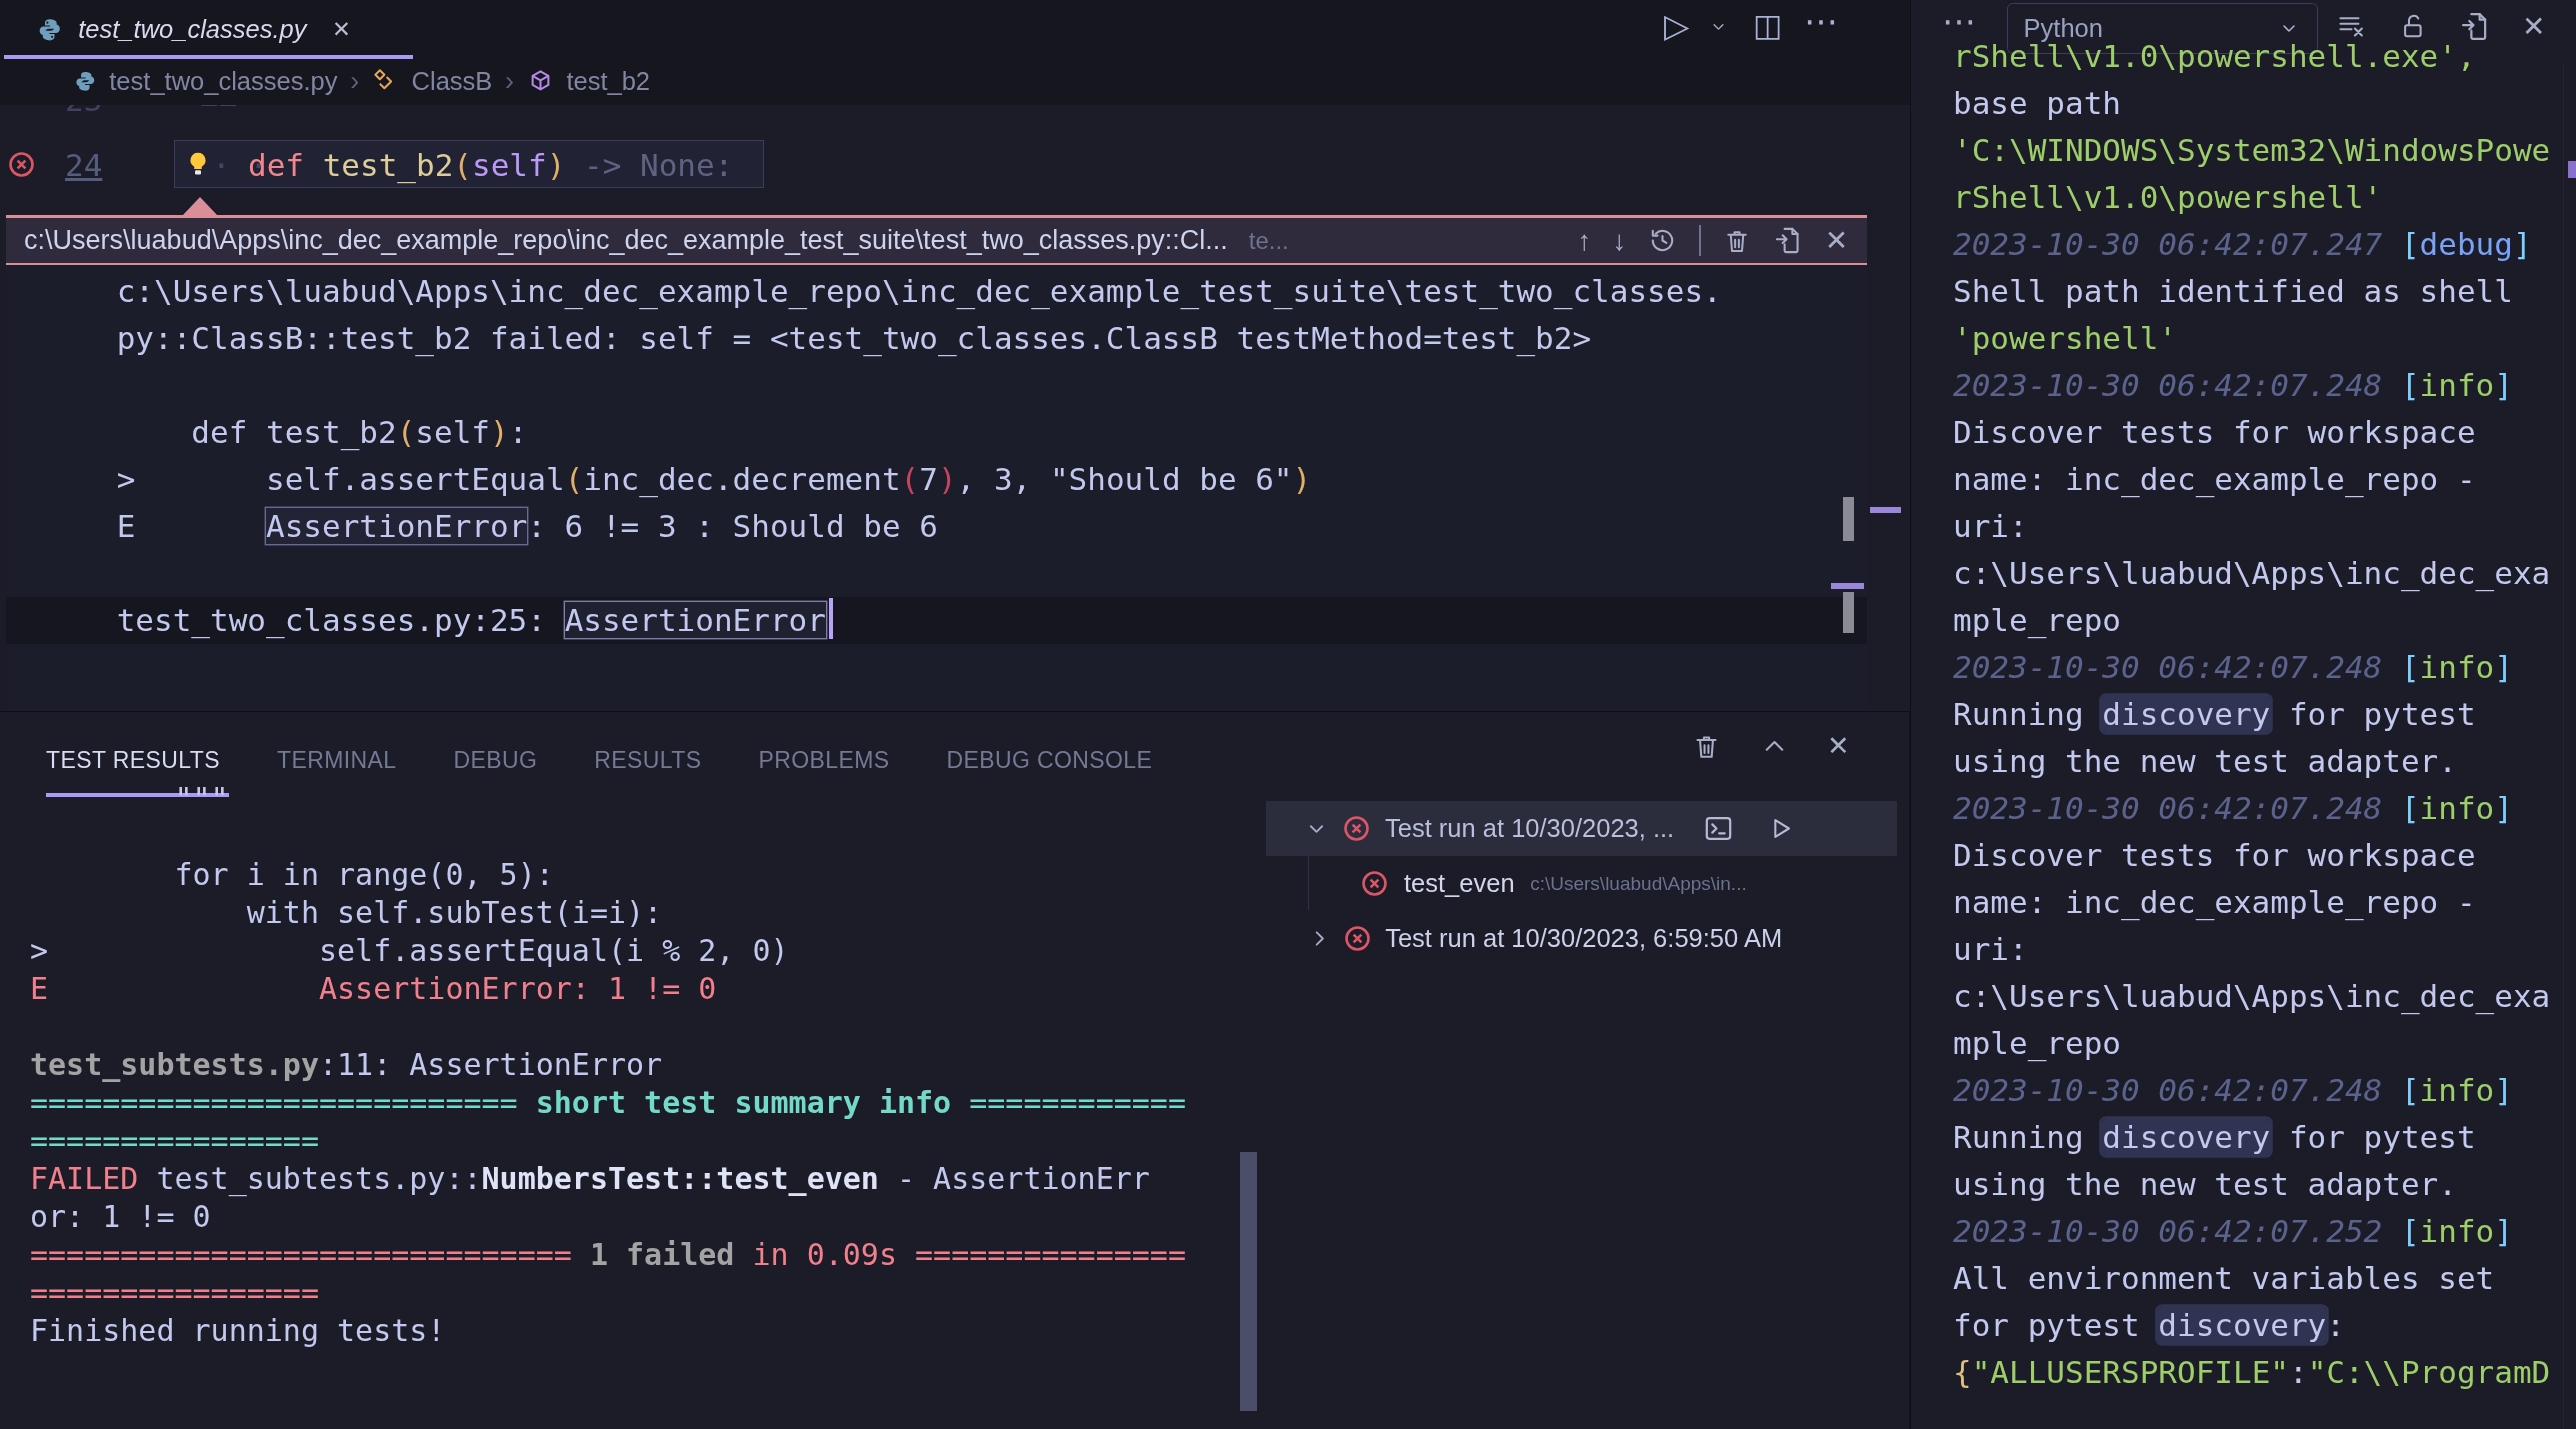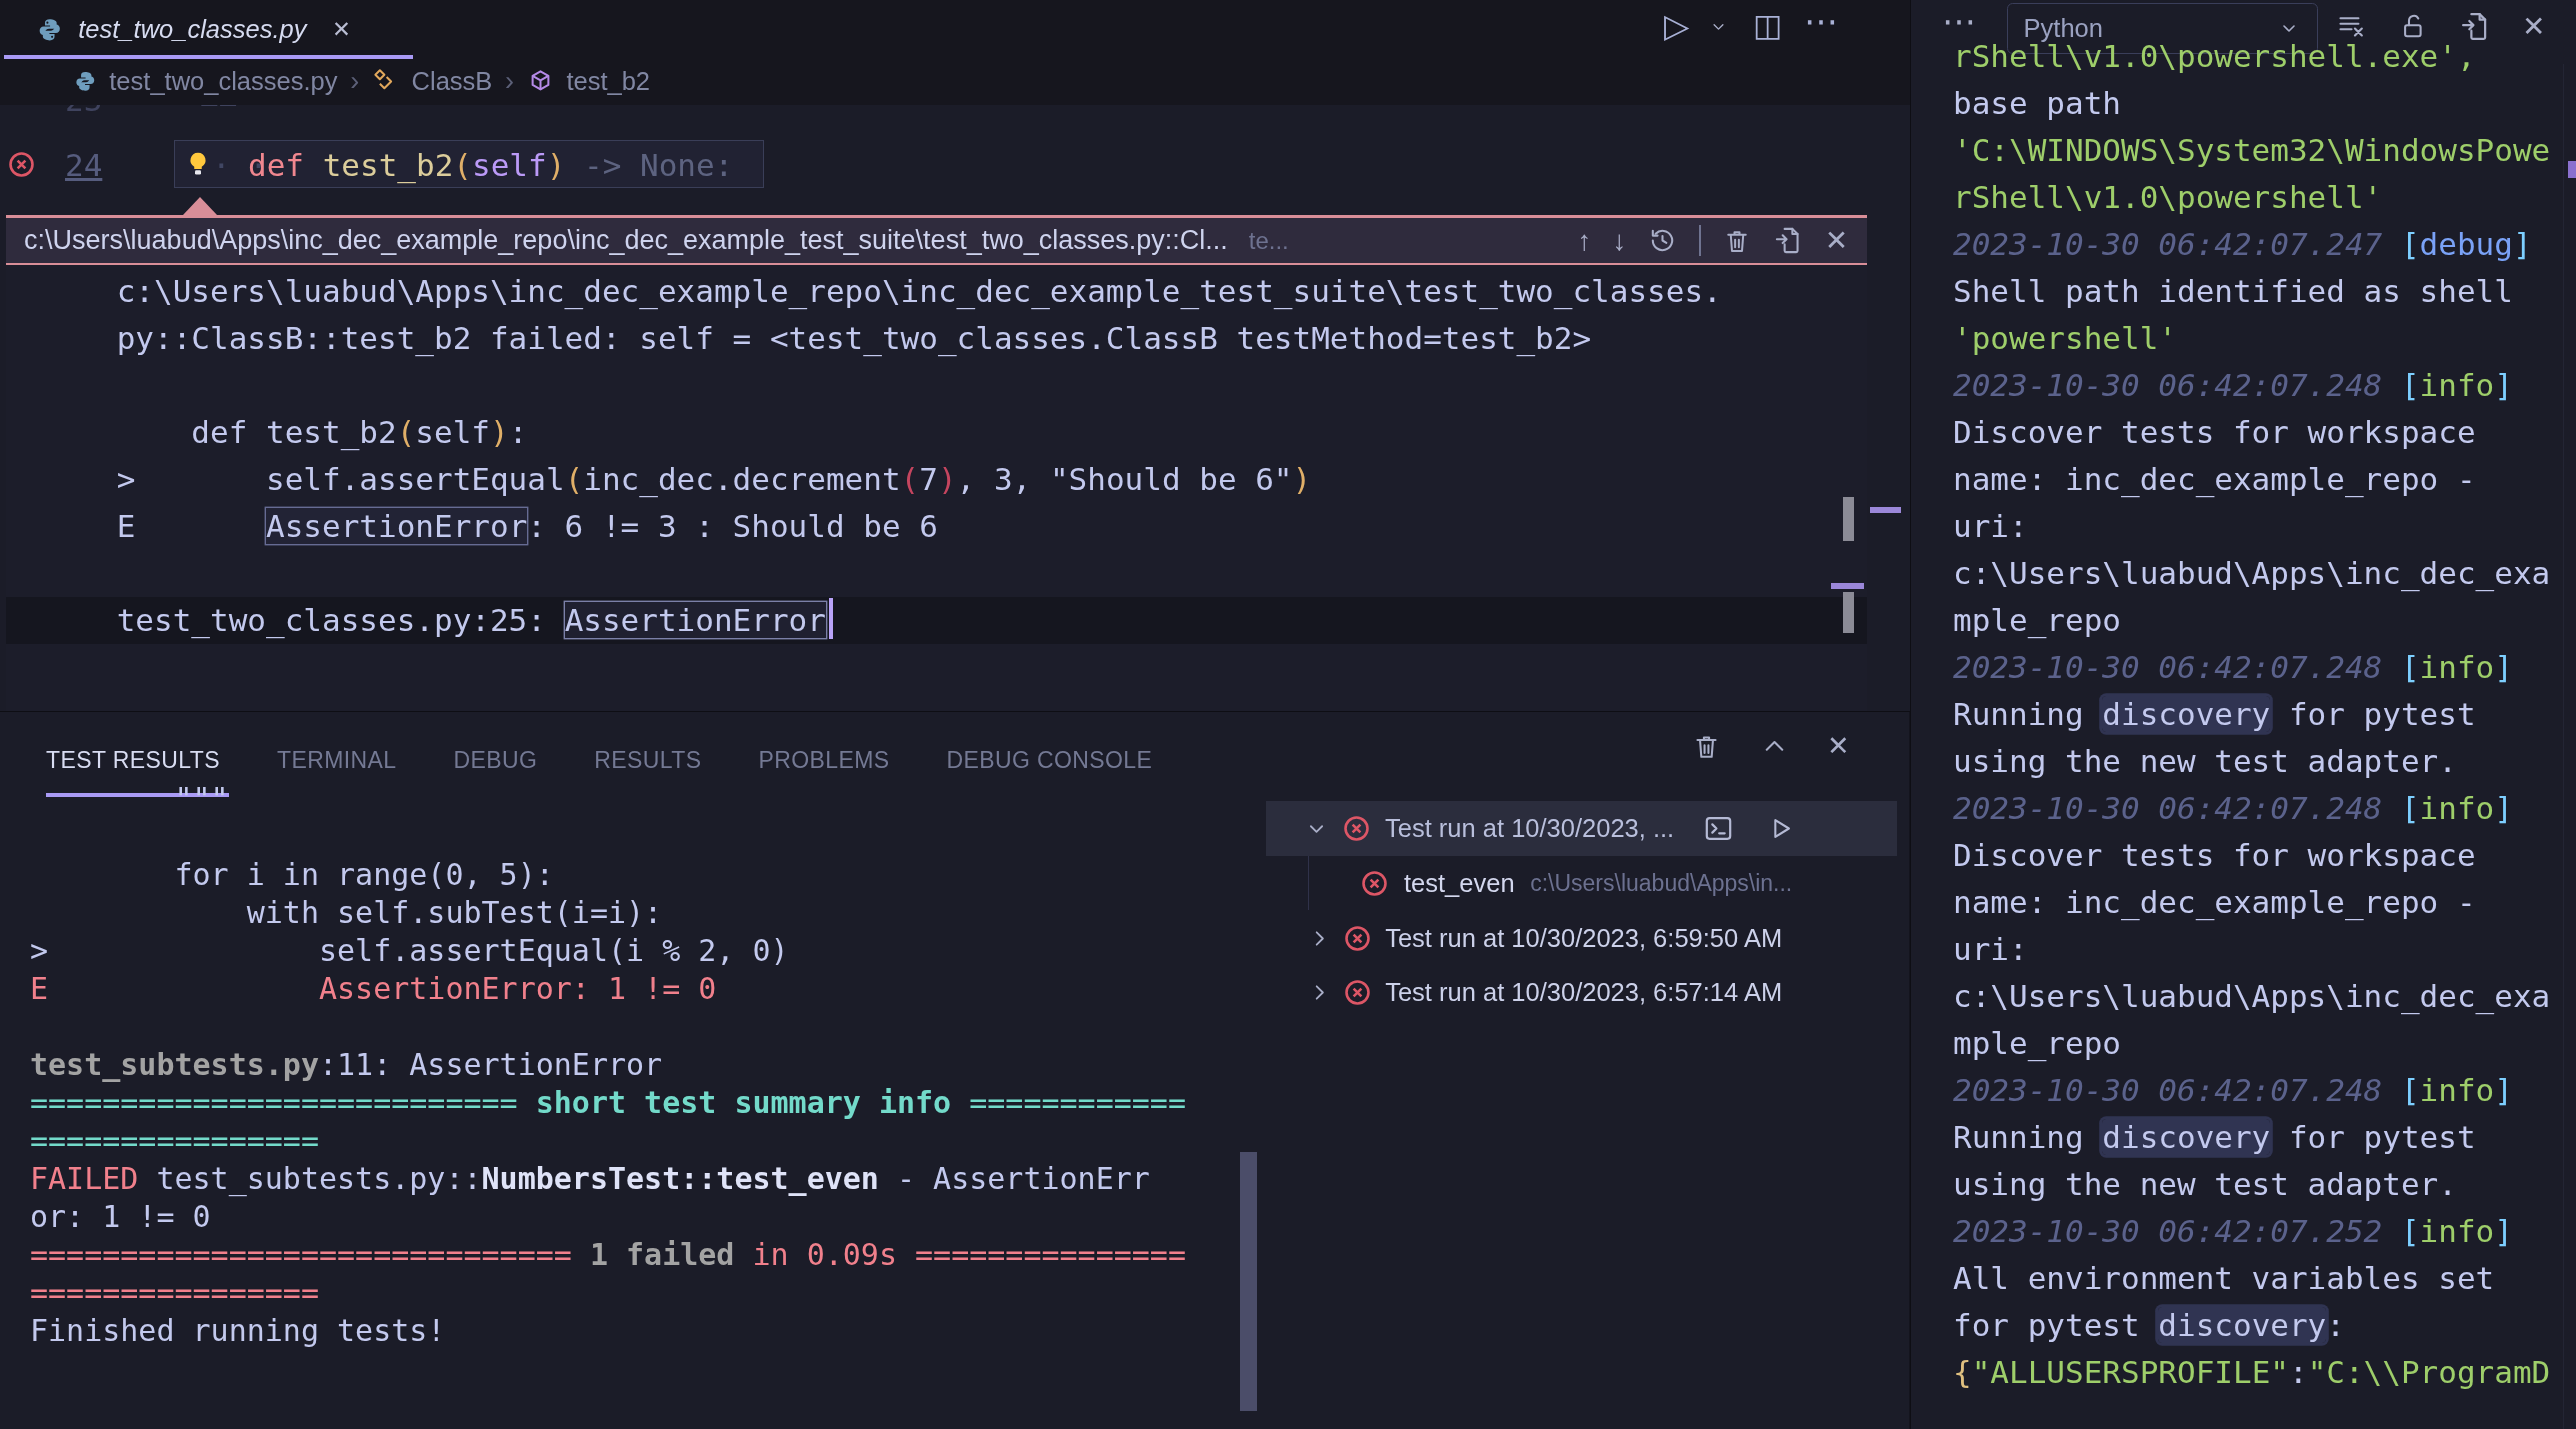--- a/index.html
+++ b/index.html
@@ -74,21 +74,21 @@
   .panel-out .ln{height:38px;}
   .pscroll{position:absolute;left:1240px;top:440px;width:17px;height:259px;background:#606284;opacity:.7;}
   .pdivider{position:absolute;left:1909px;top:0;width:1.4px;height:719px;background:#14141d;}
 
   
   .tree{position:absolute;left:1266px;top:0;width:637px;height:719px;}
   .trow{position:absolute;left:0;width:631px;height:55px;display:flex;align-items:center;font-size:25.5px;color:#ccd1ea;}
   .trow .lbl{white-space:nowrap;overflow:hidden;}
   .trow-sel{background:#2b2d3d;}
   .tguide{position:absolute;left:42px;top:144px;width:1.4px;height:54px;background:#30324a;}
-  .tpath{font-size:23px;color:#6c7190;margin-left:15.6px;white-space:nowrap;overflow:hidden;}
+  .tpath{font-size:19px;color:#6c7190;margin-left:15.6px;white-space:nowrap;overflow:hidden;}
 
   
   .rpanel{position:absolute;left:1910px;top:0;width:666px;height:1430px;background:#1b1c28;
           border-left:1.4px solid #0e0e14;box-sizing:border-box;}
   .rp-dots{position:absolute;left:31px;top:1.4px;font-size:34px;color:#a9aec8;}
   .rp-select{position:absolute;left:96px;top:2.8px;width:311px;height:51px;border:1.4px solid #3a3e5a;border-radius:5.7px;
              box-sizing:border-box;display:flex;align-items:center;padding:0 15.6px;color:#9aa1c0;font-size:25.5px;}
   .rp-select .chev{margin-left:auto;}
   .rp-acts{position:absolute;left:424px;top:10px;display:flex;gap:30px;align-items:center;color:#a9aec8;}
   .log{position:absolute;left:42px;top:33px;width:620px;height:1390px;font:400 31px/47px "DejaVu Sans Mono",monospace;
@@ -291,34 +291,20 @@
             </svg>
         </span>
         <span style="margin-left:8.5px;">
           <svg width="31" height="31" viewBox="0 0 24 24">
               <circle cx="12" cy="12" r="8.5" stroke="#dd5666" stroke-width="2" fill="none"></circle>
               <path d="M9 9l6 6M15 9l-6 6" stroke="#dd5666" stroke-width="2" fill="none"></path>
             </svg>
         </span>
         <span class="lbl" style="margin-left:12.7px;">Test run at 10/30/2023, 6:59:50 AM</span>
       </div>
-      <div class="trow" style="top:253px;">
-        <span style="margin-left:40px;">
-          <svg width="27" height="27" viewBox="0 0 24 24" class="ic">
-              <path d="M9.5 6.5l5.5 5.5-5.5 5.5"></path>
-            </svg>
-        </span>
-        <span style="margin-left:8.5px;">
-          <svg width="31" height="31" viewBox="0 0 24 24">
-              <circle cx="12" cy="12" r="8.5" stroke="#dd5666" stroke-width="2" fill="none"></circle>
-              <path d="M9 9l6 6M15 9l-6 6" stroke="#dd5666" stroke-width="2" fill="none"></path>
-            </svg>
-        </span>
-        <span class="lbl" style="margin-left:12.7px;">Test run at 10/30/2023, 6:57:14 AM</span>
-      </div>
     </div>
   </div>
 
   <div class="rpanel">
     <span class="rp-dots">⋯</span>
     <div class="rp-select">
       <span>Python</span>
       <span class="chev">
         <svg width="24" height="24" viewBox="0 0 24 24" class="ic">
             <path d="M7 10l5 5 5-5"></path>

